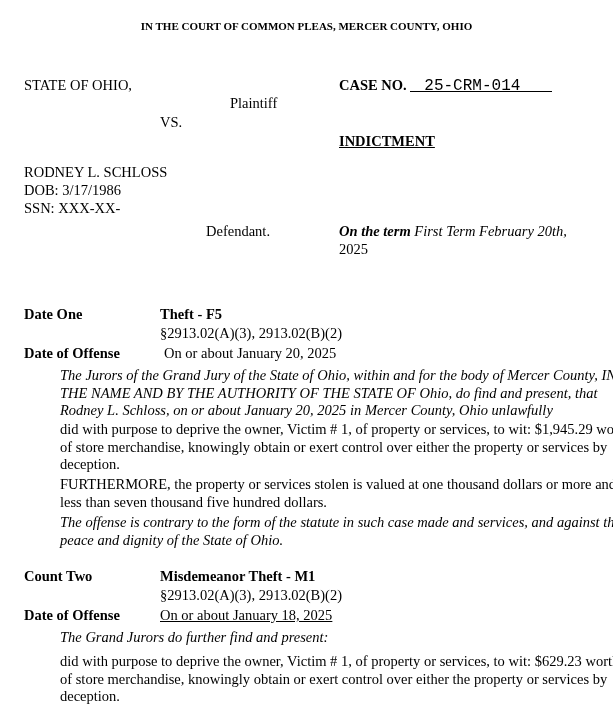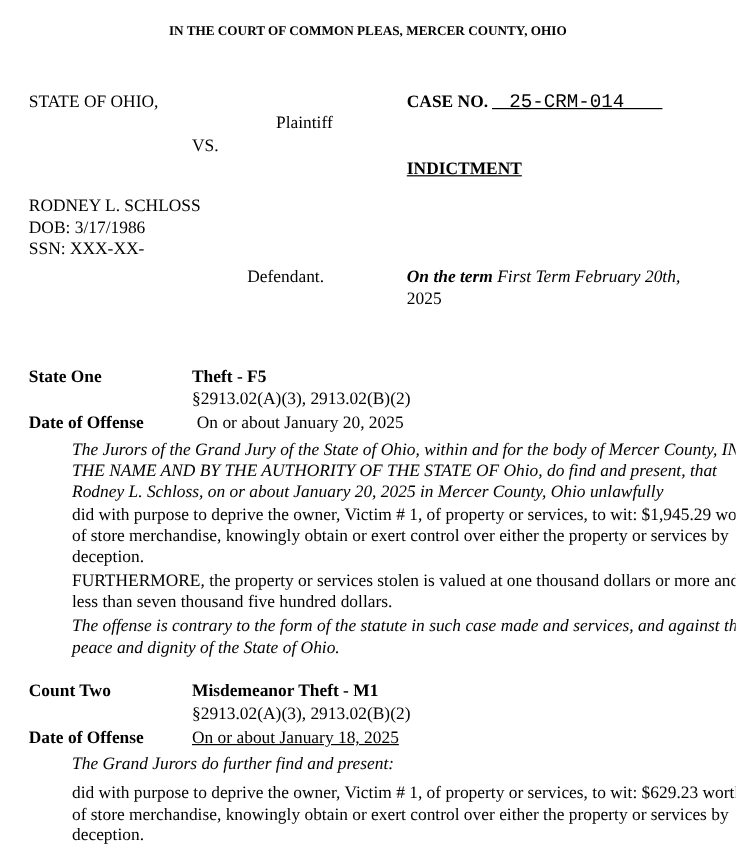--- a/index.html
+++ b/index.html
@@ -30,21 +30,21 @@
 <div class="abs" style="left:24px; top:163px;font-family:Liberation Serif, serif;">RODNEY L. SCHLOSS</div>
 <div class="abs" style="left:24px; top:181px;">DOB: 3/17/1986</div>
 <div class="abs" style="left:24px; top:199px;">SSN: XXX-XX-</div>
 <div class="abs" style="left:206px; top:222px;">Defendant.</div>
 <div class="abs" style="left:339px; top:222px;font-style:italic;">
   <span class="b">On the term</span>
   <span>First Term February 20th,</span>
 </div>
 <div class="abs" style="left:339px; top:240px;">2025</div>
 
-<div class="abs b" style="left:24px; top:305px;">State One</div>
+<div class="abs b" style="left:24px; top:305px;">Date One</div>
 <div class="abs b" style="left:160px; top:305px;">Theft - F5</div>
 <div class="abs" style="left:160px; top:324px;">§2913.02(A)(3), 2913.02(B)(2)</div>
 <div class="abs b" style="left:24px; top:344px;">Date of Offense</div>
 <div class="abs" style="left:164px; top:344px;">On or about January 20, 2025</div>
 <div class="para i" style="top:367px;">The Jurors of the Grand Jury of the State of Ohio, within and for the body of Mercer County, IN THE NAME AND BY THE AUTHORITY OF THE STATE OF Ohio, do find and present, that Rodney L. Schloss, on or about January 20, 2025 in Mercer County, Ohio unlawfully</div>
 <div class="para" style="top:421px;">did with purpose to deprive the owner, Victim # 1, of property or services, to wit: $1,945.29 worth of store merchandise, knowingly obtain or exert control over either the property or services by deception.</div>
 <div class="para" style="top:476px;">FURTHERMORE, the property or services stolen is valued at one thousand dollars or more and less than seven thousand five hundred dollars.</div>
 <div class="para i" style="top:514px;">The offense is contrary to the form of the statute in such case made and services, and against the peace and dignity of the State of Ohio.</div>
 
 <div class="abs b" style="left:24px; top:567px;">Count Two</div>

